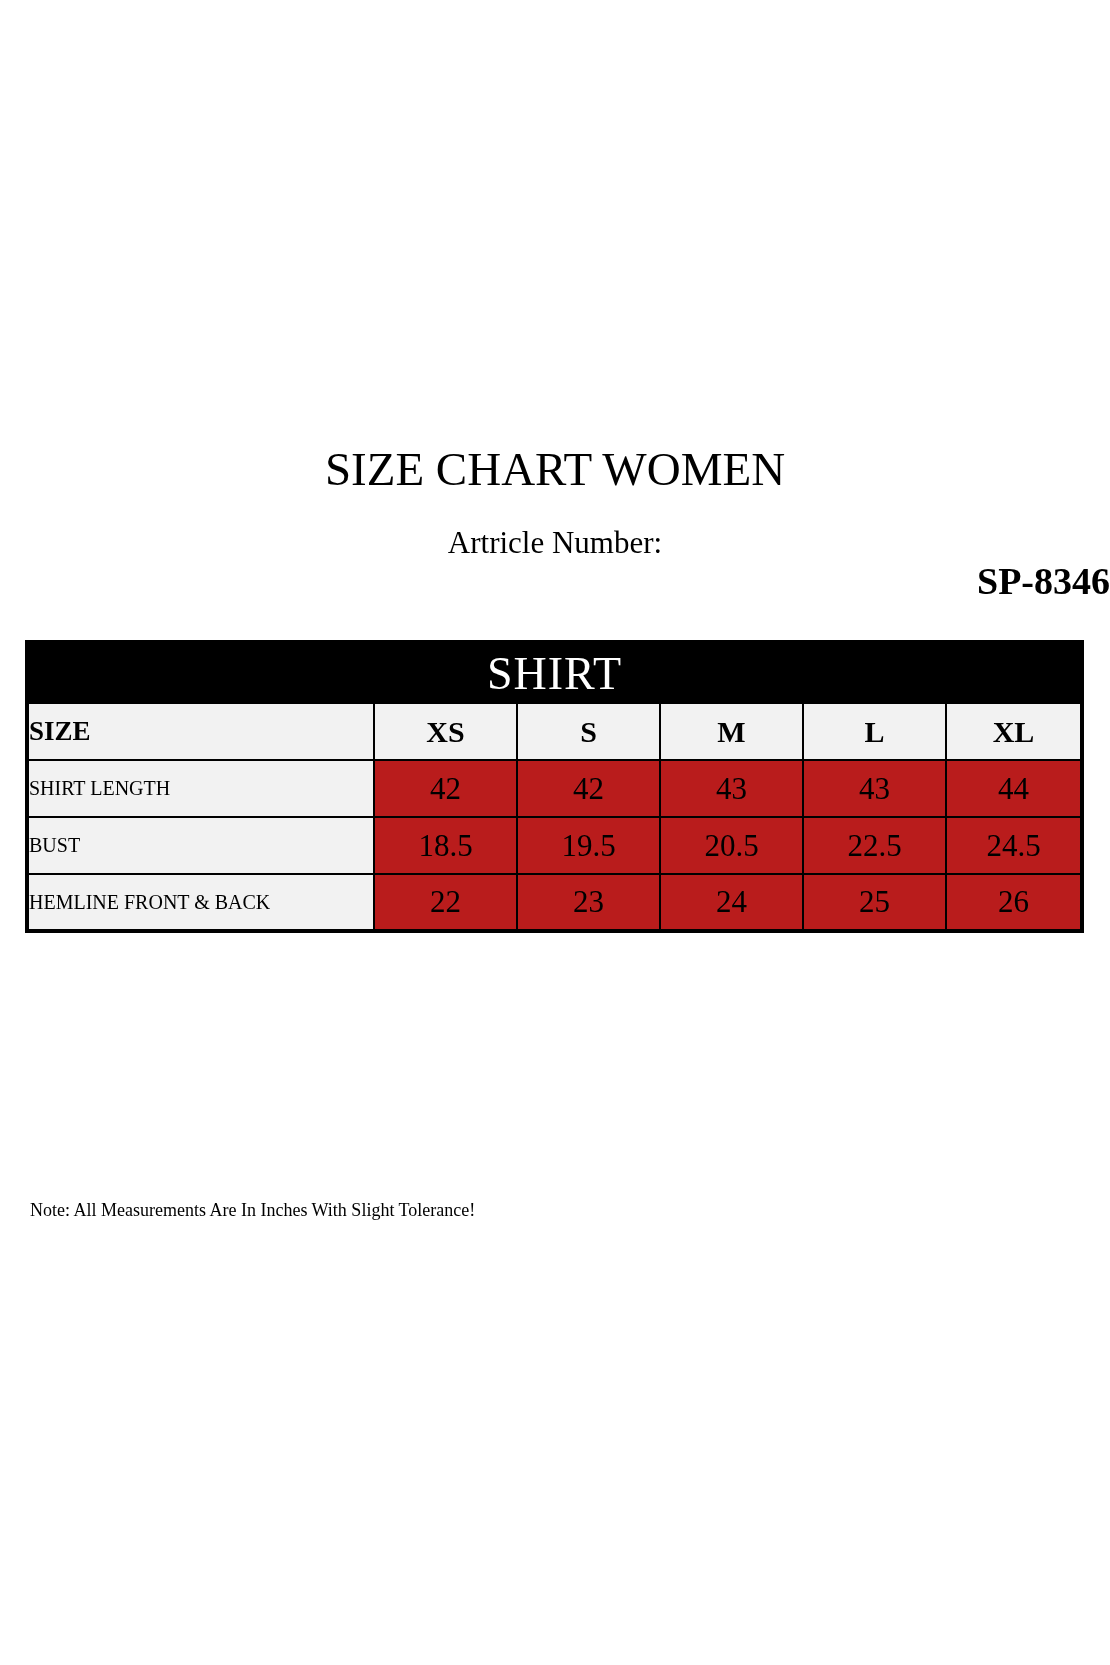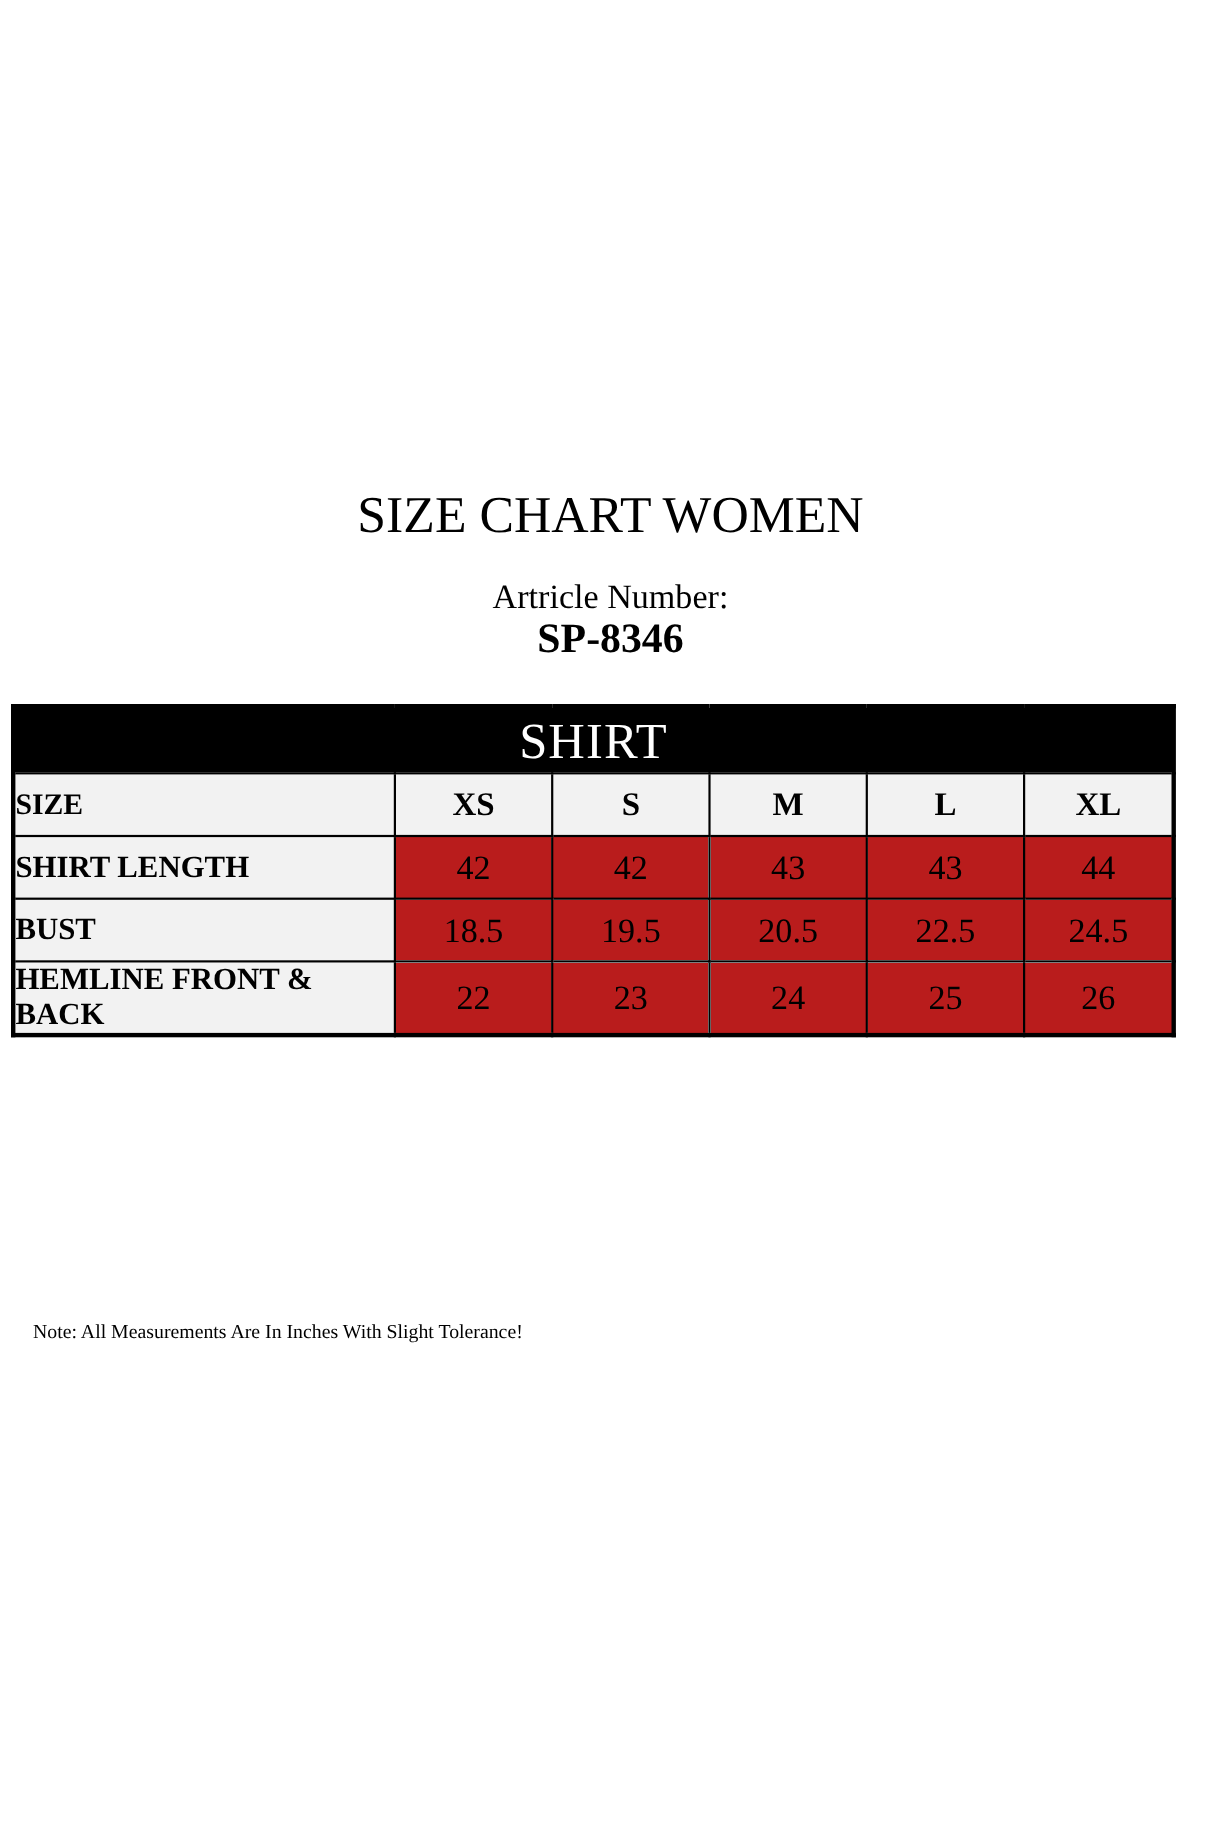--- a/index.html
+++ b/index.html
@@ -31,29 +31,29 @@
     width: 1110px;
     text-align: center;
     font-size: 31px;
     line-height: 1;
   }
   .article-number {
     position: absolute;
     top: 562px;
     left: 0;
     width: 1110px;
-    text-align: center;
+    text-align: right;
     font-size: 38px;
     font-weight: bold;
     line-height: 1;
   }
   .chart-wrap {
     position: absolute;
     top: 640px;
-    left: 10px;
+    left: 25px;
   }
   table.size-chart {
     border-collapse: collapse;
     table-layout: fixed;
     width: 1055px;
     border: 4px solid #000000;
   }
   table.size-chart td, table.size-chart th {
     border: 2px solid #000000;
     padding: 0;
@@ -66,22 +66,22 @@
     font-size: 46px;
     font-weight: normal;
     height: 58px;
     letter-spacing: 1px;
   }
   tr.data-row { height: 57px; }
   .label-cell {
     text-align: left;
     padding-left: 8px;
     background: #f2f2f2;
-    font-weight: bold;
-    font-size: 28px;
+    font-weight: normal;
+    font-size: 20px;
   }
   .value-cell {
     text-align: center;
     background: #b91c1c;
     font-size: 31px;
   }
   tr.size-row .label-cell {
     font-weight: bold;
     font-size: 27px;
   }

